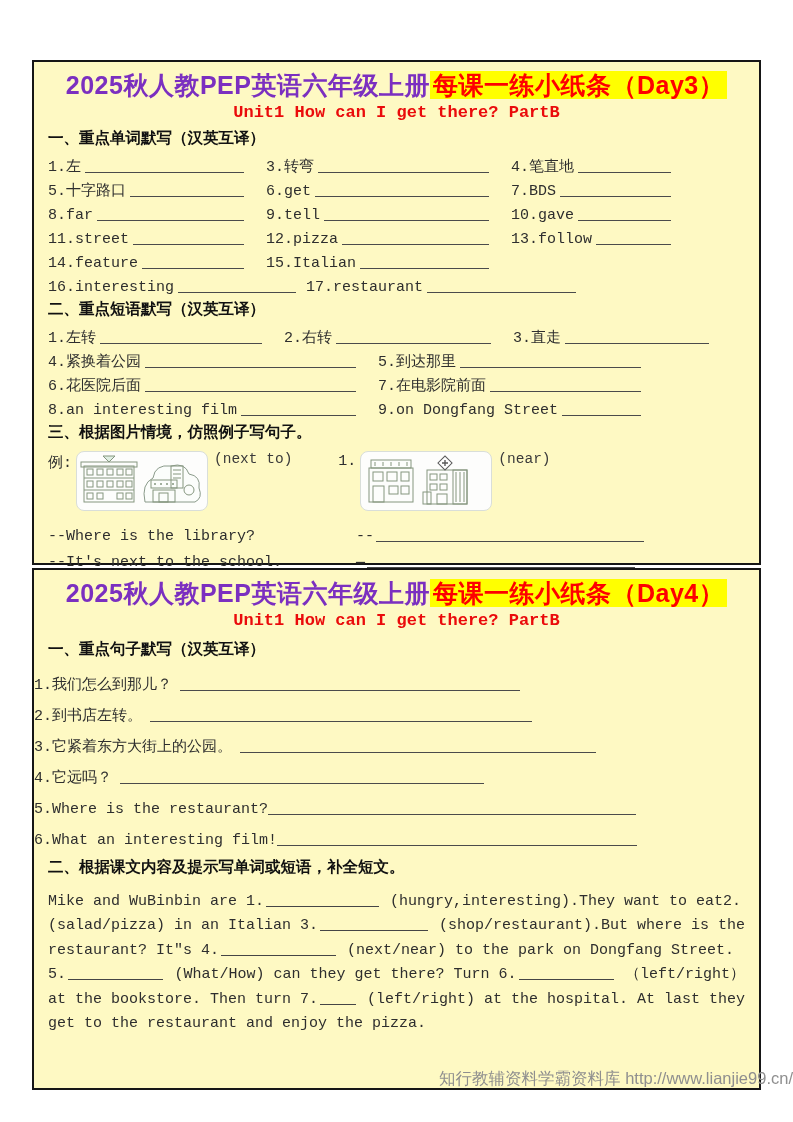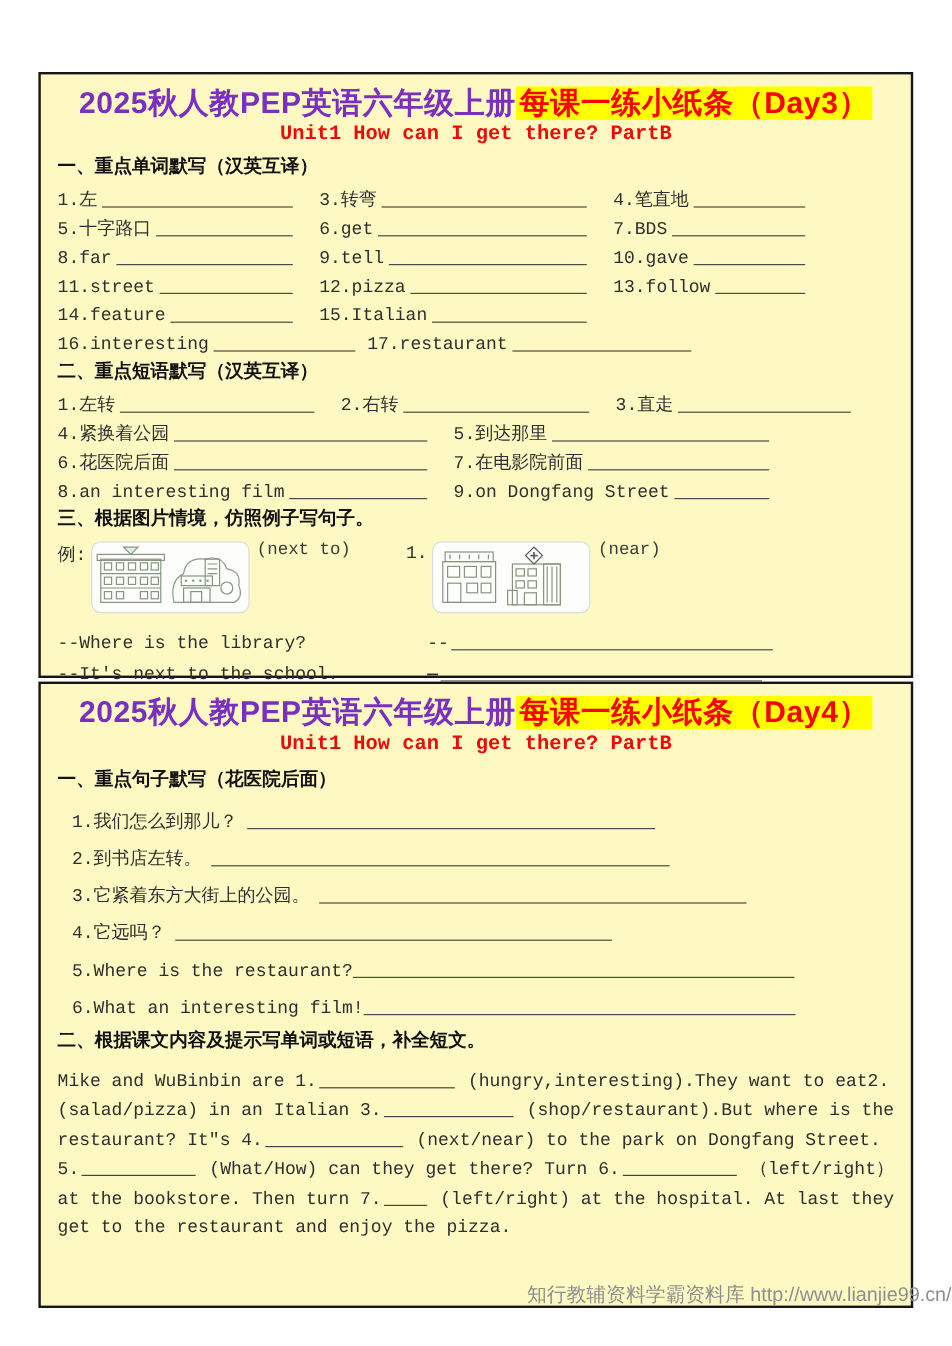--- a/index.html
+++ b/index.html
@@ -48,21 +48,21 @@
   .pic-caption{font-size:14.5px;margin:0 0 0 2px;color:#3a3a3a;}
   .pic-label{margin-top:2px;}
   .q1-label{margin:2px 0 0 46px;}
 
   .qa-row{display:flex;align-items:flex-end;height:26px;padding-left:14px;font-size:15px;}
   .qa-left{width:308px;white-space:nowrap;}
   .qa-answer{display:flex;align-items:flex-end;}
   .qa-answer .blank{width:268px;border-bottom:1.4px solid #4b4b4b;margin:0 0 3px 2px;}
   .emdash{font-weight:bold;}
 
-  .sent{display:flex;align-items:flex-end;height:31px;padding-left:26px;font-size:15px;white-space:nowrap;}
+  .sent{display:flex;align-items:flex-end;height:31px;padding-left:0;font-size:15px;white-space:nowrap;}
   .sent .blank{border-bottom:1.4px solid #4b4b4b;margin:0 0 3px 8px;}
   .bw1{width:340px;} .bw2{width:382px;} .bw3{width:356px;}
   .bw4{width:364px;} .bw5{width:368px;margin-left:0 !important;} .bw6{width:360px;margin-left:0 !important;}
 
   .cloze{padding:4px 14px 0 14px;font-size:15px;}
   .cloze-line{height:24.5px;display:flex;align-items:flex-end;white-space:pre;}
   .cblank{display:inline-block;border-bottom:1.4px solid #454545;margin:0 2px 3px 2px;}
   .cb-118{width:118px;} .cb-52{width:52px;flex:1;margin-right:2px;} .cb-115{width:115px;}
   .cb-120{width:120px;} .cb-122{width:122px;}
 
@@ -279,21 +279,21 @@
           <span class="emdash">—</span>
           <span class="blank"></span>
         </span>
     </div>
   </section>
 
   <section class="panel" id="panel-day4">
     <h1 class="title"><span class="t-purple">2025秋人教PEP英语六年级上册</span><span class="t-highlight">每课一练小纸条（Day4）</span></h1>
     <h2 class="subtitle">Unit1 How can I get there? PartB</h2>
 
-    <div class="sec-head" style="margin-top:6px;">一、重点句子默写（花医院后面）</div>
+    <div class="sec-head" style="margin-top:6px;">一、重点句子默写（汉英互译）</div>
     <div class="sent">
         <span>1.我们怎么到那儿？</span>
         <span class="blank bw1"></span>
       </div>
     <div class="sent">
         <span>2.到书店左转。</span>
         <span class="blank bw2"></span>
       </div>
     <div class="sent">
         <span>3.它紧着东方大街上的公园。</span>

